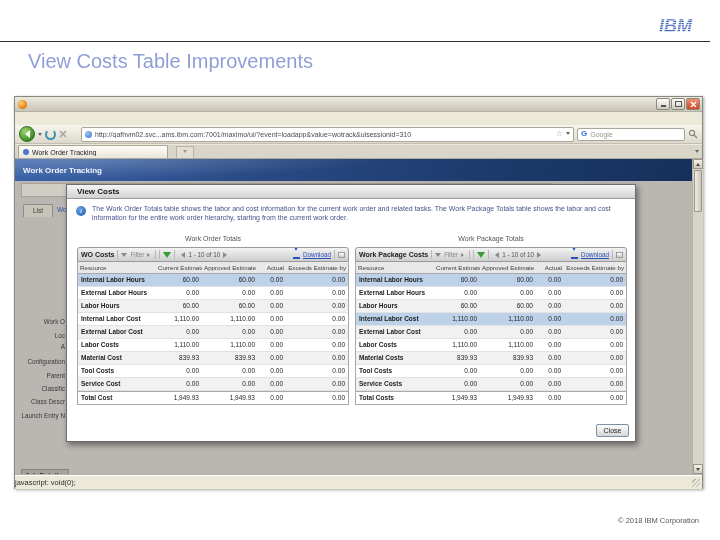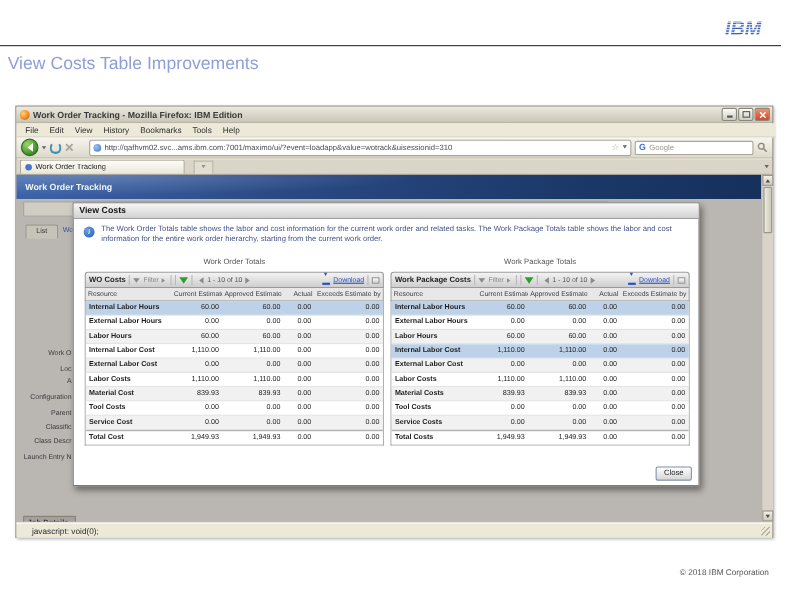--- a/index.html
+++ b/index.html
@@ -2,21 +2,21 @@
 <html><head>
 <meta charset="utf-8">
 <style>
   html,body{margin:0;padding:0;}
   body{width:720px;height:540px;font-family:"Liberation Sans",sans-serif;background:#fff;}
   .abs{position:absolute;}
   #slide{position:relative;width:720px;height:540px;background:#fff;overflow:hidden;}
 
   
   #top-rule{left:0;top:41px;width:710px;height:1px;background:#2e2e2e;}
-  #slide-title{left:7px;top:50px;font-size:16px;color:#8f9ed6;}
+  #slide-title{left:28px;top:50px;font-size:20px;color:#8f9ed6;}
   #copyright{right:21px;bottom:15px;font-size:7.5px;color:#55565a;}
   #ibm-logo{right:20px;top:16px;}
 
   
   #win{left:14px;top:96px;width:687px;height:391px;background:#ece9d8;border:1px solid#8a887c;box-shadow:1px 1px 3px rgba(0,0,0,.35);}
   #titlebar{left:0;top:0;width:100%;height:14px;background:linear-gradient(#ece9df,#c9c5b8);display:flex;align-items:center;border-bottom:1px solid #b3afa2;}
   .ff-icon{width:9px;height:9px;border-radius:50%;background:radial-gradient(circle at 35% 35%,#ffd27a,#f08c1e 55%,#b35410);margin:0 3px;}
   #win-title{font-size:8px;font-weight:bold;color:#3b3b3b;white-space:nowrap;}
   #win-btns{margin-left:auto;display:flex;gap:1px;padding-right:2px;}
   .wbtn{width:12px;height:10px;border:1px solid #8a887c;border-radius:2px;background:linear-gradient(#fdfdfa,#cfccc0);display:flex;align-items:center;justify-content:center;}
@@ -71,27 +71,27 @@
 
   
   #scrollbar{left:677px;top:62px;width:10px;height:315px;background:#d8d4ca;border-left:1px solid #b5b1a4;z-index:15;}
   .sbtn{position:absolute;left:0;width:10px;height:10px;background:linear-gradient(#f2f0e8,#cdc9bc);border:1px solid #9a968a;box-sizing:border-box;display:flex;align-items:center;justify-content:center;}
   .tri-up{width:0;height:0;border:2.5px solid transparent;border-bottom:3.5px solid #4a4a44;margin-top:-2px;}
   .tri-down{width:0;height:0;border:2.5px solid transparent;border-top:3.5px solid #4a4a44;margin-top:2px;}
   #sb-thumb{position:absolute;left:1px;top:11px;width:8px;height:42px;background:linear-gradient(90deg,#efede4,#cbc7ba);border:1px solid #9a968a;border-radius:1px;box-sizing:border-box;}
 
   
   #statusbar{left:0;top:378px;width:100%;height:13px;background:#ece9d8;border-top:1px solid #fff;box-shadow:0 -1px 0 #b5b1a4;display:flex;align-items:center;}
-  #status-text{font-size:7.5px;color:#2c2c2c;padding-left:14px;}
+  #status-text{font-size:7.5px;color:#2c2c2c;padding-left:0;}
   #grip{margin-left:auto;margin-right:2px;width:8px;height:8px;background:repeating-linear-gradient(135deg,transparent 0 2px,#b5b1a4 2px 3px);}
 
   
   #dialog{left:51px;top:87px;width:570px;height:258px;background:#fff;border:1px solid #6e6e6e;box-shadow:2px 3px 6px rgba(0,0,0,.45);z-index:30;box-sizing:border-box;}
   #dlg-titlebar{left:0;top:0;width:100%;height:13px;background:linear-gradient(#f6f6f6,#d2d2d2);border-bottom:1px solid #9a9a9a;}
-  #dlg-title{font-size:8px;font-weight:bold;color:#141414;line-height:13px;padding-left:5px;}
+  #dlg-title{font-size:8px;font-weight:bold;color:#141414;line-height:13px;padding-left:10px;}
   #info-icon{left:9px;top:21px;width:10px;height:10px;border-radius:50%;background:radial-gradient(circle at 35% 30%,#6ea0e0,#1d5cb4);color:#fff;font-size:7px;font-style:italic;font-family:"Liberation Serif",serif;text-align:center;line-height:10px;}
   #info-text{left:25px;top:19px;width:536px;font-size:7px;line-height:9px;color:#44538a;}
   .sec-label{position:absolute;top:50px;width:272px;text-align:center;font-size:7px;color:#555;}
   #sec0{left:10px;} #sec1{left:288px;}
   .tbl{position:absolute;top:62px;width:272px;}
   #tbl0{left:10px;} #tbl1{left:288px;}
   .tbl-toolbar{height:15px;background:linear-gradient(#f3f3f3,#cecece);border:1px solid #9a9a9a;border-radius:3px 3px 0 0;display:flex;align-items:center;gap:3px;padding:0 3px;box-sizing:border-box;overflow:hidden;white-space:nowrap;}
   .tt-label{font-size:7px;font-weight:bold;color:#222;}
   .tt-sep{width:1px;height:9px;background:#b8b8b8;}
   .funnel{width:0;height:0;border:3px solid transparent;border-top:4px solid #8a8a8a;margin-top:3px;}
@@ -142,45 +142,35 @@
         <rect x="0" y="16.1" width="42" height="1.4"></rect>
     </g>
   </svg>
   <div id="top-rule" class="abs"></div>
   <div id="slide-title" class="abs">View Costs Table Improvements</div>
 
   <div id="win" class="abs">
 
     <div id="titlebar" class="abs">
       <span class="ff-icon"></span>
-      <span id="win-title">Work Order Tracking - Mozilla Firefox: IBM Edition</span>
       <span id="win-btns">
         <span class="wbtn">
             <span class="bar"></span>
           </span>
         <span class="wbtn">
             <span class="box"></span>
           </span>
         <span class="wbtn close">
           <svg width="7" height="7">
               <path d="M1 1 L6 6 M6 1 L1 6" stroke="#fff" stroke-width="1.4"></path>
             </svg>
         </span>
       </span>
     </div>
 
-    <div id="menubar" class="abs">
-        <span class="menu-item">File</span>
-        <span class="menu-item">Edit</span>
-        <span class="menu-item">View</span>
-        <span class="menu-item">History</span>
-        <span class="menu-item">Bookmarks</span>
-        <span class="menu-item">Tools</span>
-        <span class="menu-item">Help</span>
-      </div>
 
     <div id="navbar" class="abs">
       <span id="back-btn">
           <span class="tri-left"></span>
         </span>
       <span class="tri-down-s"></span>
       <span id="refresh-icon"></span>
       <svg width="8" height="8">
           <path d="M1 1 L7 7 M7 1 L1 7" stroke="#a8a49a" stroke-width="1.6"></path>
         </svg>

